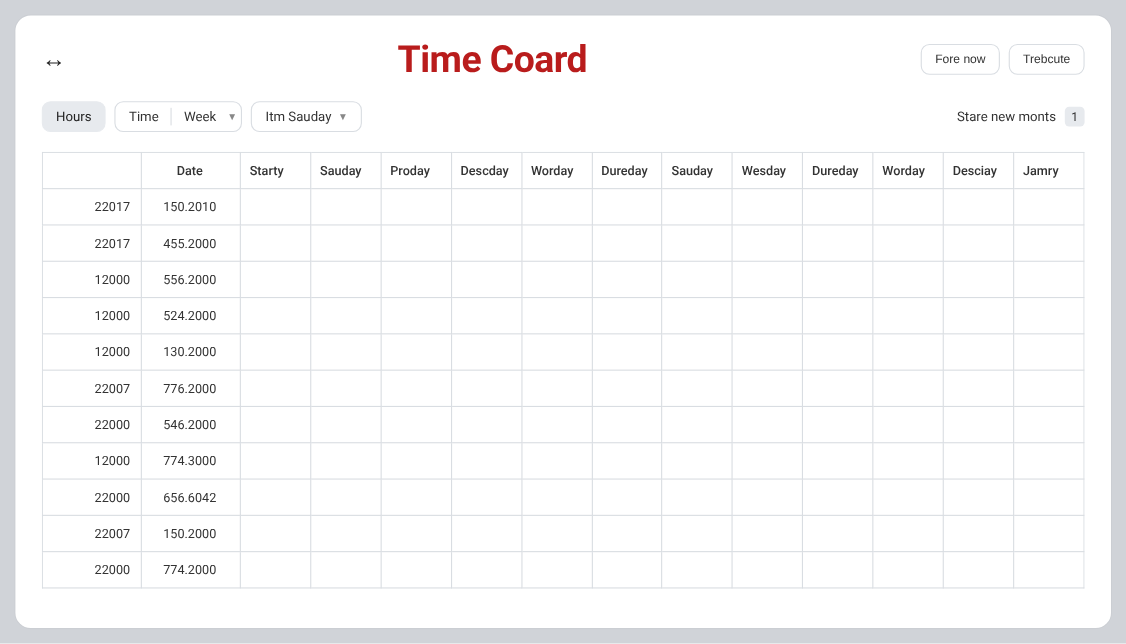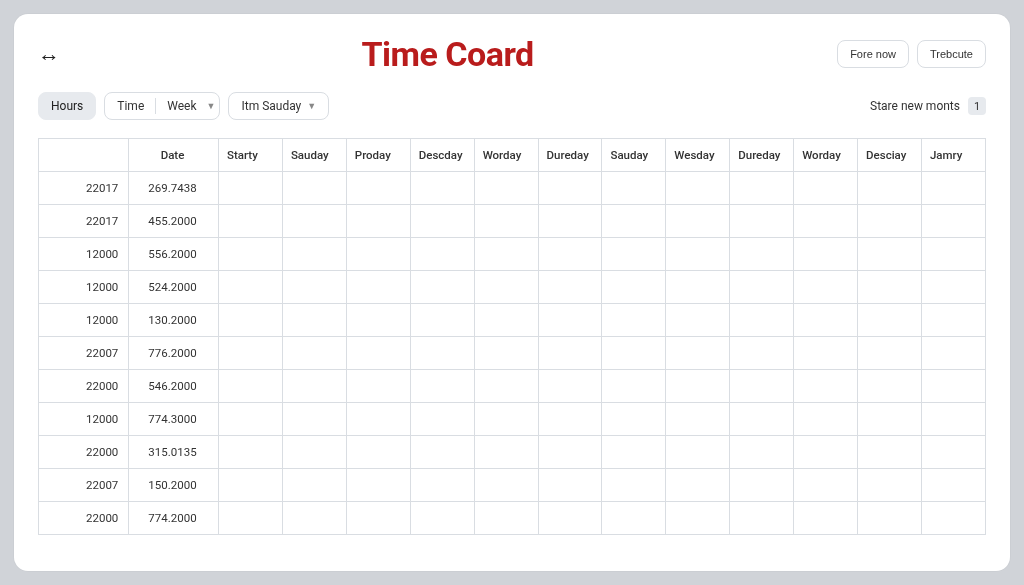--- a/index.html
+++ b/index.html
@@ -222,21 +222,21 @@
           <th>Wesday</th>
           <th>Dureday</th>
           <th>Worday</th>
           <th>Desciay</th>
           <th>Jamry</th>
         </tr>
       </thead>
       <tbody id="tbody">
       <tr>
             <td>22017</td>
-            <td>269.7438</td>
+            <td>150.2010</td>
             <td></td>
             <td></td>
             <td></td>
             <td></td>
             <td></td>
             <td></td>
             <td></td>
             <td></td>
             <td></td>
             <td></td>
@@ -350,21 +350,21 @@
             <td></td>
             <td></td>
             <td></td>
             <td></td>
             <td></td>
             <td></td>
             <td></td>
           </tr>
           <tr>
             <td>22000</td>
-            <td>315.0135</td>
+            <td>656.6042</td>
             <td></td>
             <td></td>
             <td></td>
             <td></td>
             <td></td>
             <td></td>
             <td></td>
             <td></td>
             <td></td>
             <td></td>

